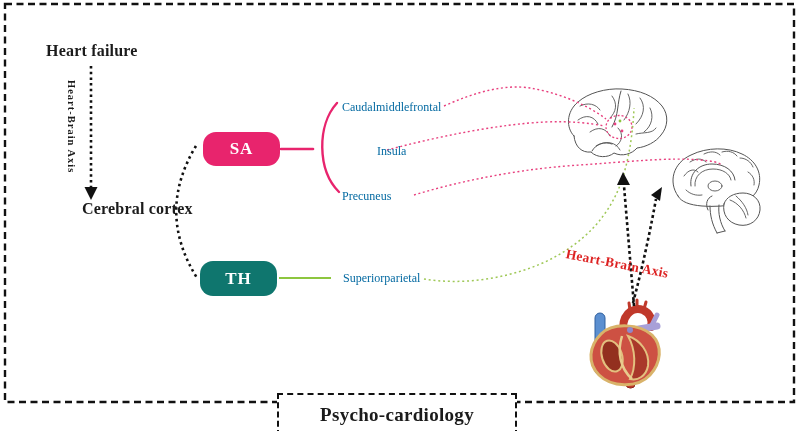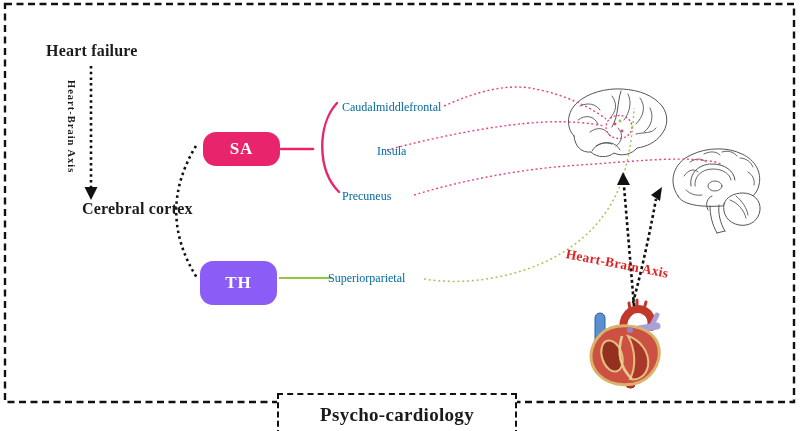--- a/index.html
+++ b/index.html
@@ -11,21 +11,21 @@
   .txt{position:absolute;z-index:2;white-space:nowrap;}
   .bold-head{font-weight:bold;font-size:16px;letter-spacing:.2px;}
   .vertical-label{
     writing-mode:vertical-rl;font-weight:bold;font-size:10.5px;letter-spacing:1px;
   }
   .node{
     position:absolute;z-index:2;display:flex;align-items:center;justify-content:center;
     color:#fff;font-weight:bold;font-size:17px;border-radius:13px;letter-spacing:1px;
   }
   .node-sa{left:203px;top:132px;width:77px;height:34px;background:#e8246d;}
-  .node-th{left:200px;top:261px;width:77px;height:44px;background:#8b5cf6;}
+  .node-th{left:200px;top:261px;width:77px;height:35px;background:#0f766e;}
   .region-label{font-size:12px;color:#0369a1;}
   .red-axis{
     left:566px;top:246px;font-weight:bold;font-size:13.5px;color:#dd2222;
     transform:rotate(11deg);transform-origin:left center;letter-spacing:.3px;
   }
   .psycho-box{
     position:absolute;z-index:3;left:277px;top:393px;width:236px;height:39px;
     background:#ffffff;border:2.4px dashed #111;
     display:flex;align-items:center;justify-content:center;
     font-weight:bold;font-size:19px;letter-spacing:.3px;
@@ -141,18 +141,18 @@
   <div class="txt vertical-label" style="left:66px;top:80px;height:110px;">Heart-Brain Axis</div>
 
   <div class="txt bold-head" style="left:36px;top:200px;margin-left:46px;">Cerebral cortex</div>
 
   <div class="node node-sa">SA</div>
   <div class="node node-th">TH</div>
 
   <div class="txt region-label" style="left:342px;top:100px;">Caudalmiddlefrontal</div>
   <div class="txt region-label" style="left:343px;top:144px;margin-left:34px;">Insula</div>
   <div class="txt region-label" style="left:342px;top:189px;text-align:right;">Precuneus</div>
-  <div class="txt region-label" style="left:328px;top:271px;">Superiorparietal</div>
+  <div class="txt region-label" style="left:343px;top:271px;">Superiorparietal</div>
 
   <div class="txt red-axis">Heart-Brain Axis</div>
 
   <div class="psycho-box">Psycho-cardiology</div>
 </div>
 
 </body></html>

